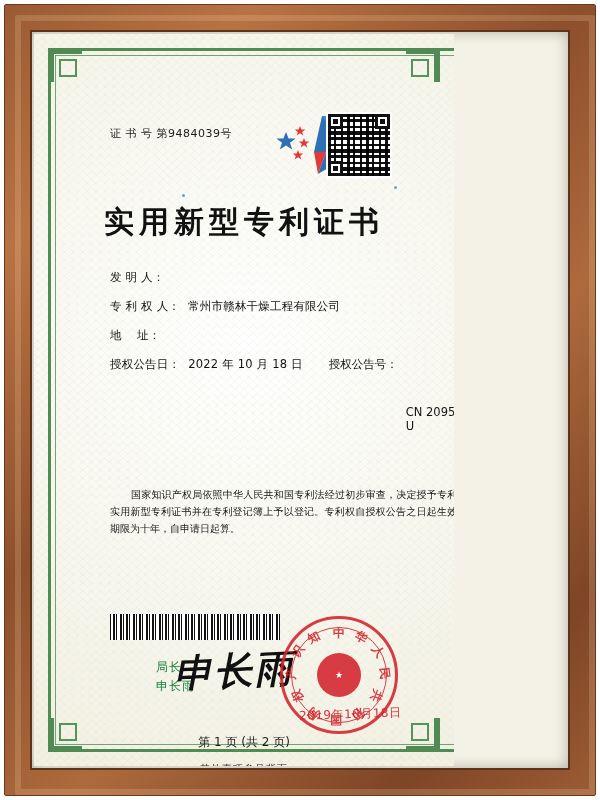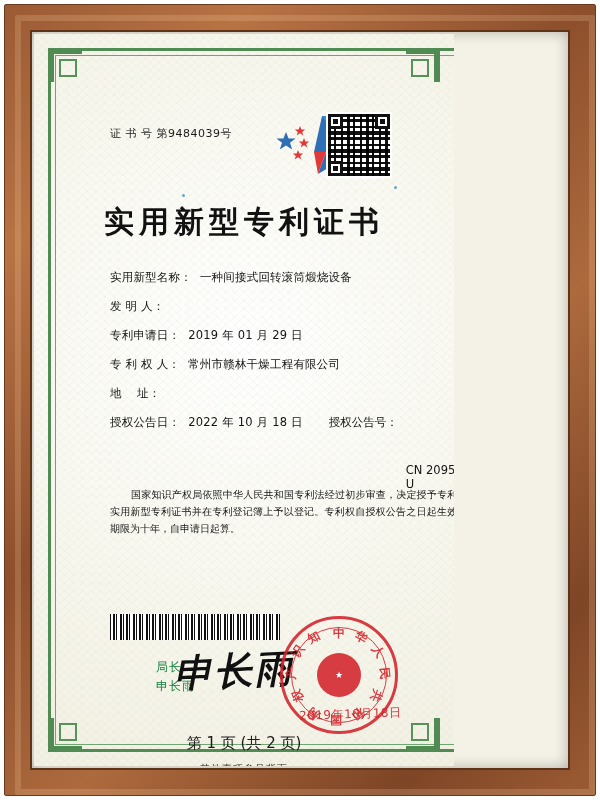--- a/index.html
+++ b/index.html
@@ -283,21 +283,21 @@
     letter-spacing: 0.5px;
     transform: rotate(-2deg);
     opacity: 0.92;
   }
 
   
   #page-indicator {
     position: absolute;
     left: 0; right: 0; top: 700px;
     text-align: center;
-    font-size: 15px;
+    font-size: 12px;
     color: #1a1a1a;
     font-family: "DejaVu Sans", sans-serif;
   }
   #footer-note {
     position: absolute;
     left: 0; right: 0; top: 728px;
     text-align: center;
     font-size: 10px;
     color: #1a1a1a;
     font-family: "DejaVu Sans", sans-serif;
@@ -347,29 +347,21 @@
     <div class="qr-eye" style="left:0;bottom:0;"></div>
   </div>
 
   <div id="title-dot-left"></div>
   <div id="title-dot-right"></div>
 
   <div id="main-title">实用新型专利证书</div>
 
   <div id="fields">
     <div class="field-row">
-      <span class="field-label">实用新型名称：</span>
-      <span class="field-value">一种间接式回转滚筒煅烧设备</span>
-    </div>
-    <div class="field-row">
       <span class="field-label">发 明 人：</span>
-    </div>
-    <div class="field-row">
-      <span class="field-label">专利申请日：</span>
-      <span class="field-value">2019 年 01 月 29 日</span>
     </div>
     <div class="field-row">
       <span class="field-label">专 利 权 人：</span>
       <span class="field-value">常州市赣林干燥工程有限公司</span>
     </div>
     <div class="field-row">
       <span class="field-label">地    址：</span>
     </div>
     <div class="field-row inline-pair">
       <span class="field-label">授权公告日：</span>

